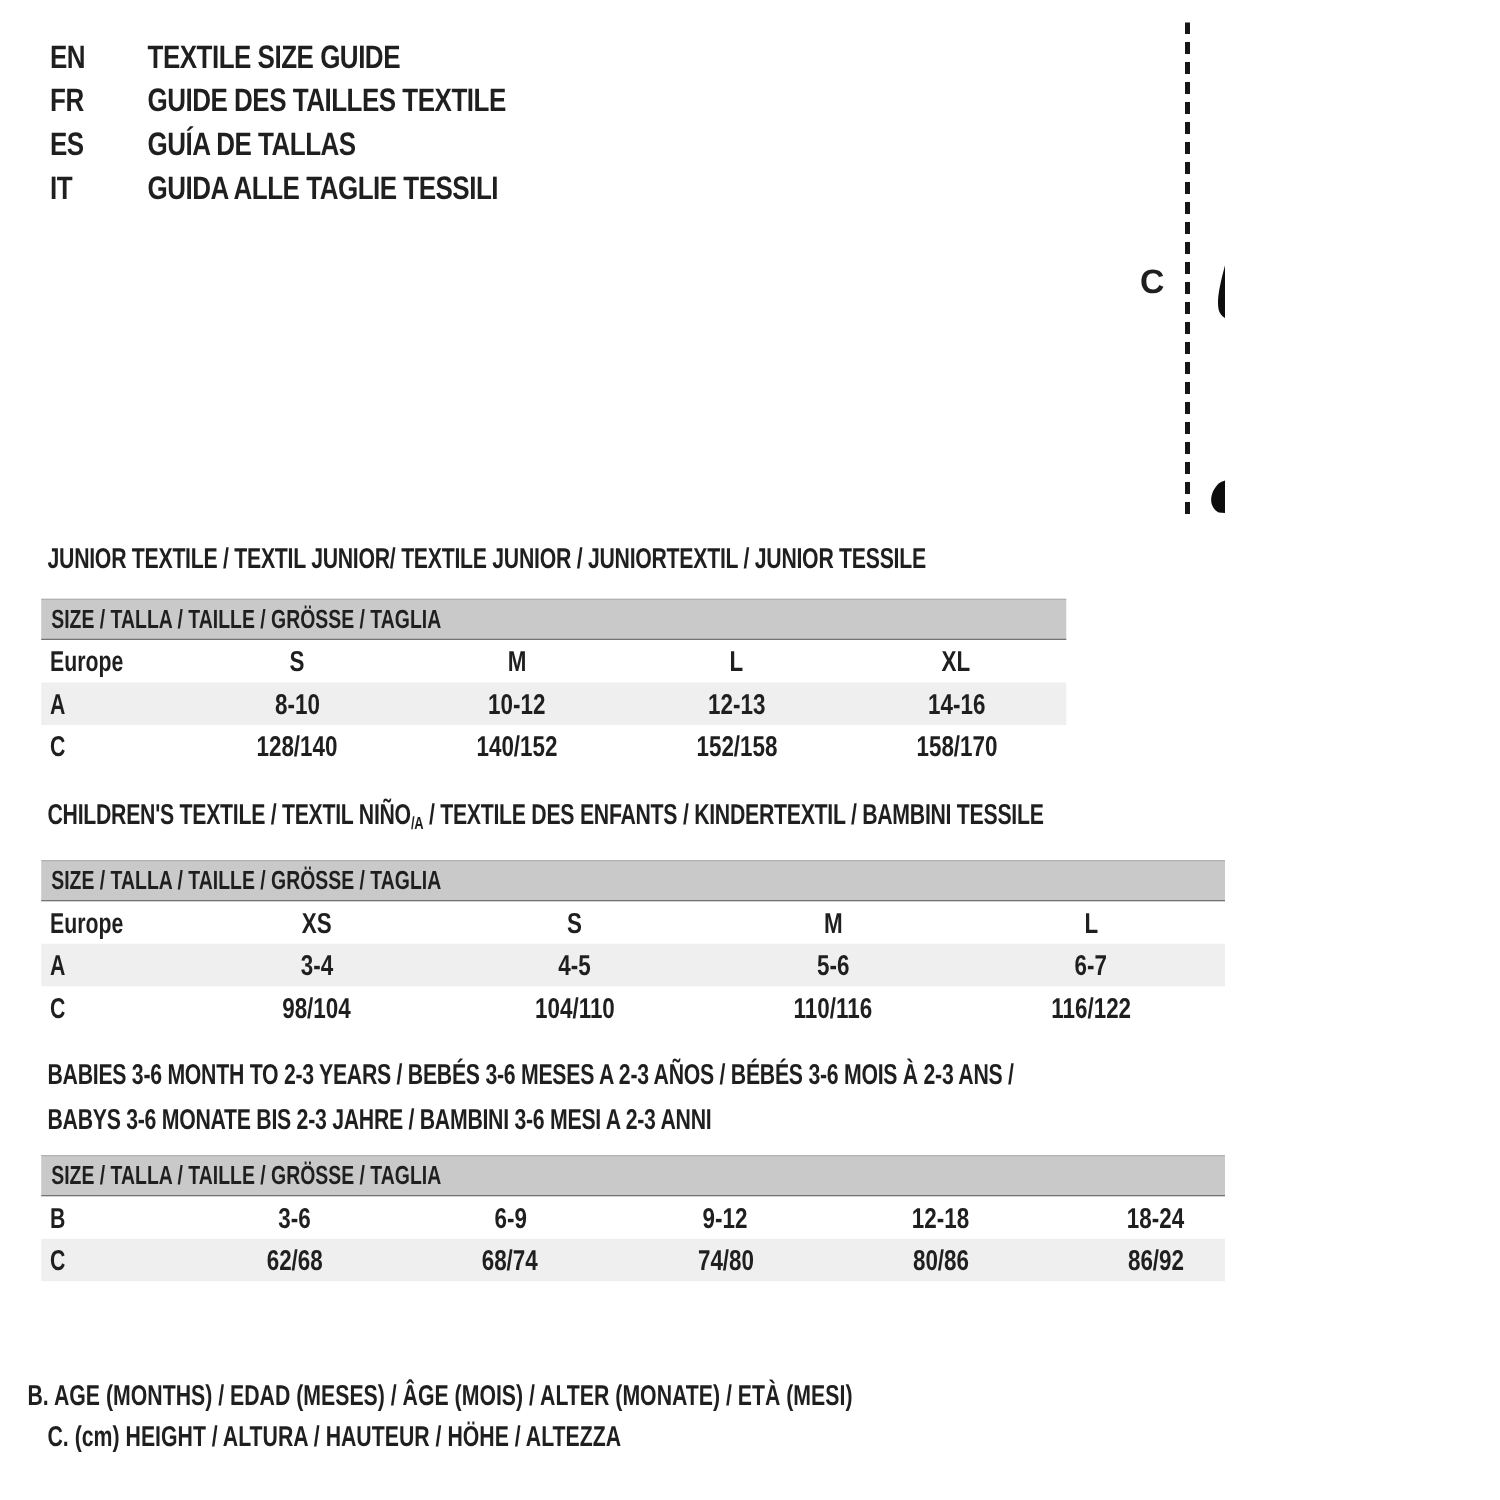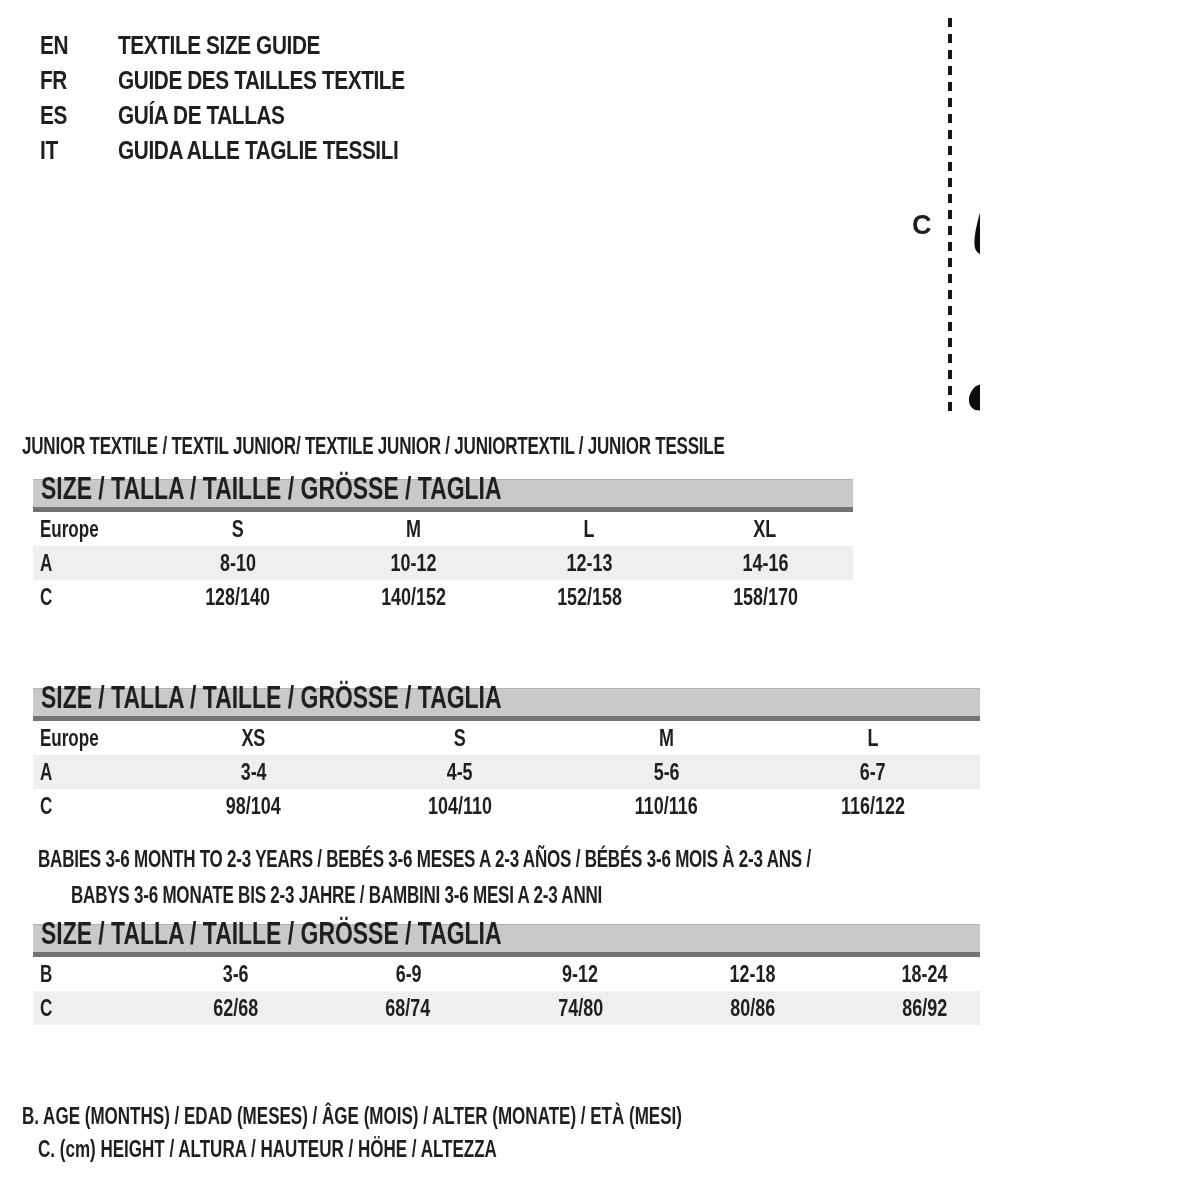--- a/index.html
+++ b/index.html
@@ -22,22 +22,22 @@
     background:repeating-linear-gradient(to bottom,#161616 0 9px,transparent 9px 16px);}
   .c-label{left:912px;top:210px;font-size:27px;}
   .baby-svg{left:962px;top:13px;width:178px;height:408px;}
 
   
   .sec-title{font-size:23px;letter-spacing:-0.3px;line-height:27px;white-space:nowrap;}
   .sub-part{font-size:14px;position:relative;top:4px;}
 
   
   .size-table{left:33px;}
-  .thead{height:33px;background:#c9c9c9;border-top:1px solid #b2b2b2;border-bottom:5px solid #737373;
-    display:flex;align-items:flex-end;padding-left:8px;box-sizing:border-box;font-size:31px;}
+  .thead{height:33px;background:#c9c9c9;border-top:1px solid #b2b2b2;border-bottom:1px solid #737373;
+    display:flex;align-items:center;padding-left:8px;box-sizing:border-box;font-size:21px;}
   .trow{display:flex;height:34px;align-items:center;font-size:23px;}
   .trow.alt{background:#efefef;}
   .tcell{flex:1;display:flex;justify-content:center;align-items:center;min-width:0;}
   .tcell.lab{flex:0 0 117px;justify-content:flex-start;padding-left:7px;box-sizing:border-box;}
 
   
   .legend-line{font-size:23px;line-height:26px;white-space:nowrap;}
 </style>
 </head>
 <body>
@@ -75,21 +75,21 @@
       <path d="M112,94 C128,107 142,130 150,155 C156,172 162,189 160,199 C158,209 145,211 140,202 C131,184 120,152 110,124 Z"></path>
       <ellipse cx="135" cy="182" rx="11" ry="13"></ellipse>
       <path d="M40,212 L130,212 C142,218 150,241 155,268 C157,284 156,294 152,299 L114,309 C106,295 99,281 91,267 C83,282 76,297 69,311 L28,301 C23,293 22,276 25,255 C28,235 33,221 40,212 Z"></path>
       <path d="M38,295 L34,374 L66,377 L70,300 Z"></path>
       <path d="M12,371 C4,379 4,390 12,394 L64,399 L66,374 C48,365 23,364 12,371 Z"></path>
       <path d="M108,300 L116,386 L146,383 L142,302 Z"></path>
       <path d="M112,381 C111,391 116,400 126,402 L160,398 C168,390 165,378 154,373 C140,368 121,373 112,381 Z"></path>
     </g>
   </svg>
 
-  <div class="abs sec-title" style="left:22px;top:433px;text-decoration:underline;">
+  <div class="abs sec-title" style="left:38px;top:433px;text-decoration:underline;">
     <span class="cond">JUNIOR TEXTILE / TEXTIL JUNIOR/ TEXTILE JUNIOR / JUNIORTEXTIL / JUNIOR TESSILE</span>
   </div>
   <div class="abs size-table" style="top:479px;width:820px;">
     <div class="thead">
       <span class="cond">SIZE / TALLA / TAILLE / GRÖSSE / TAGLIA</span>
     </div>
     <div class="trow">
       <div class="tcell lab">
           <span class="cond">Europe</span>
         </div>
@@ -135,20 +135,23 @@
         </div>
       <div class="tcell">
           <span class="cond-c">152/158</span>
         </div>
       <div class="tcell">
           <span class="cond-c">158/170</span>
         </div>
     </div>
   </div>
 
+  <div class="abs sec-title" style="left:38px;top:638px;">
+    <span class="cond"><span>CHILDREN'S TEXTILE / TEXTIL NIÑO</span><span class="sub-part">/A</span><span> / TEXTILE DES ENFANTS / KINDERTEXTIL / BAMBINI TESSILE</span></span>
+  </div>
   <div class="abs size-table" style="top:688px;width:1150px;">
     <div class="thead">
       <span class="cond">SIZE / TALLA / TAILLE / GRÖSSE / TAGLIA</span>
     </div>
     <div class="trow">
       <div class="tcell lab">
           <span class="cond">Europe</span>
         </div>
       <div class="tcell">
           <span class="cond-c">XS</span>
@@ -204,21 +207,21 @@
         </div>
       <div class="tcell">
           <span class="cond-c">122/128</span>
         </div>
     </div>
   </div>
 
   <div class="abs sec-title" style="left:38px;top:846px;">
     <span class="cond">BABIES 3-6 MONTH TO 2-3 YEARS / BEBÉS 3-6 MESES A 2-3 AÑOS / BÉBÉS 3-6 MOIS À 2-3 ANS /</span>
   </div>
-  <div class="abs sec-title" style="left:38px;top:882px;margin-left:33px;">
+  <div class="abs sec-title" style="left:38px;top:882px;">
     <span class="cond">BABYS 3-6 MONATE BIS 2-3 JAHRE / BAMBINI 3-6 MESI A 2-3 ANNI</span>
   </div>
   <div class="abs size-table" style="top:924px;width:1150px;">
     <div class="thead">
       <span class="cond">SIZE / TALLA / TAILLE / GRÖSSE / TAGLIA</span>
     </div>
     <div class="trow">
       <div class="tcell lab">
           <span class="cond">B</span>
         </div>

